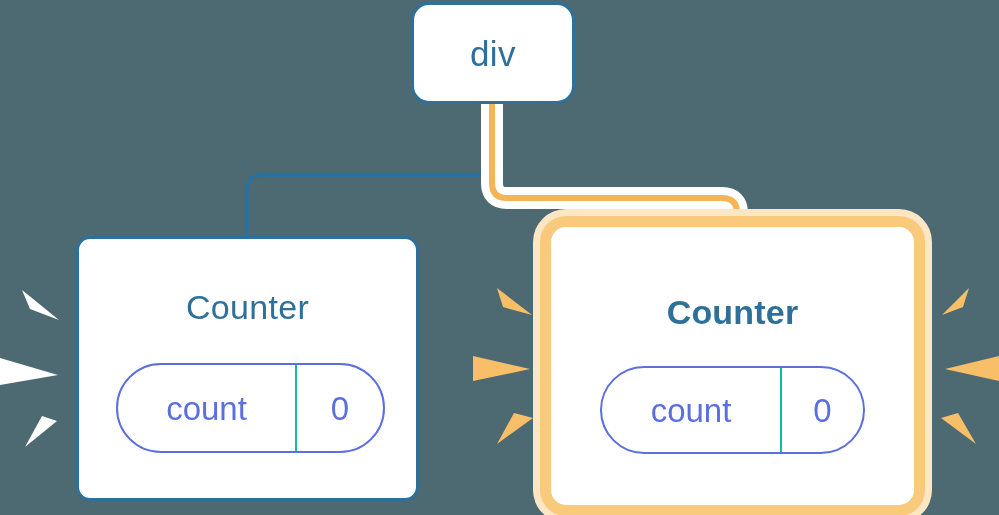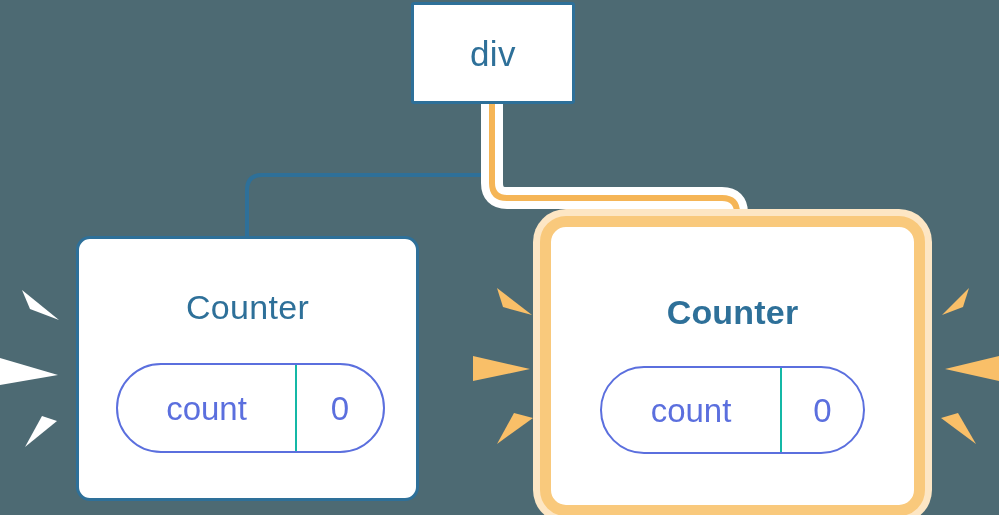--- a/index.html
+++ b/index.html
@@ -42,21 +42,21 @@
     box-sizing: border-box;
   }
 
   
   .node-div {
     left: 411px;
     top: 2px;
     width: 164px;
     height: 102px;
     border: 3px solid #2e7099;
-    border-radius: 3px;
+    border-radius: 18px;
     display: flex;
     align-items: center;
     justify-content: center;
   }
   .node-div .tag-label {
     color: #2e7099;
     font-size: 35px;
     font-weight: 400;
     letter-spacing: 0.5px;
     line-height: 1;

